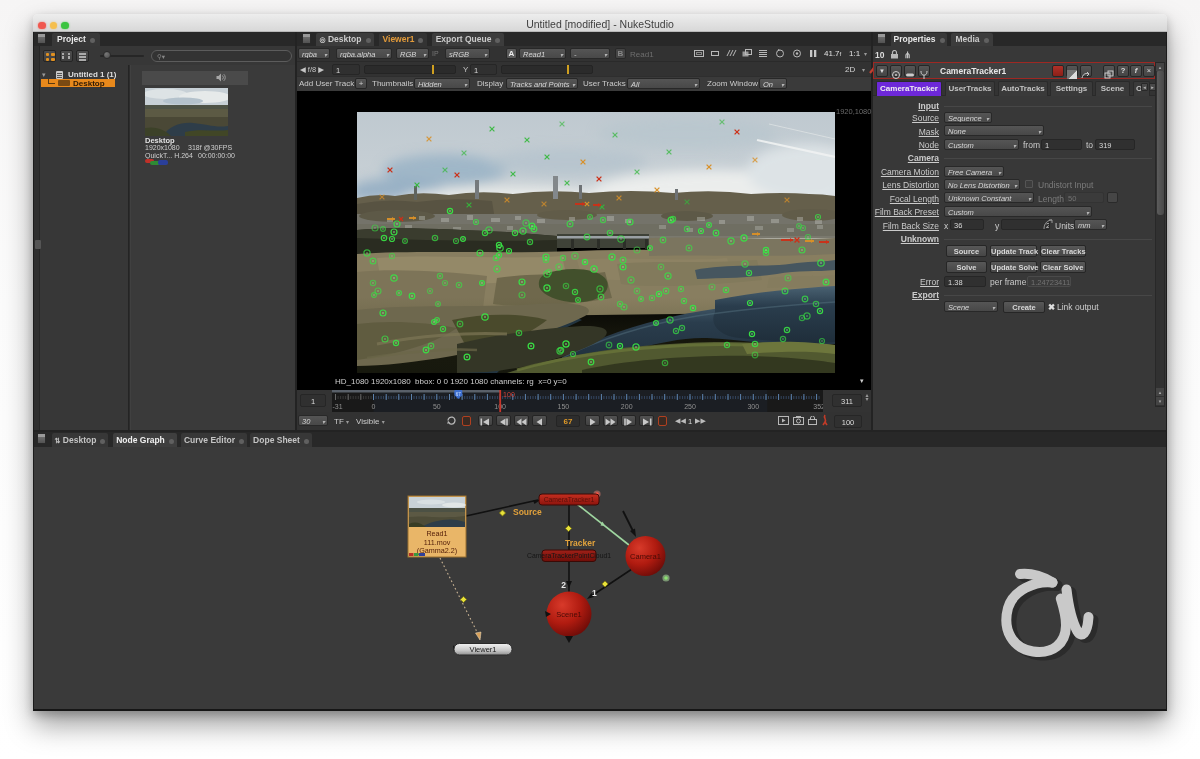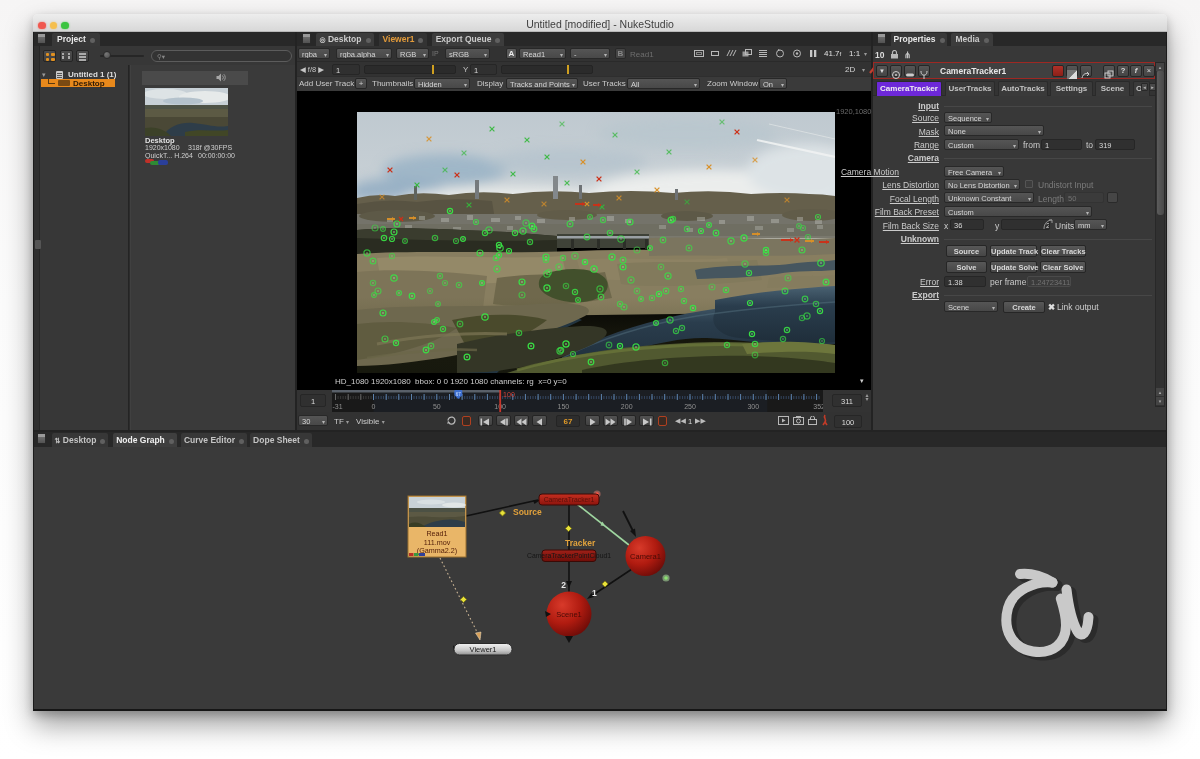--- a/index.html
+++ b/index.html
@@ -15,21 +15,21 @@
 .tl{position:absolute;width:7.5px;height:7.5px;border-radius:50%;top:21.5px;}
 .dark{position:absolute;left:33px;top:32px;width:1134px;height:679px;background:#383838;
  border-left:1px solid #1c1c1c;border-right:1px solid #1c1c1c;border-bottom:2px solid #161616;}
 .strip{position:absolute;background:#282828;}
 .tab{position:absolute;height:13px;top:33px;background:#3c3c3c;border-radius:2px 2px 0 0;
  font-size:8.5px;color:#cbcbcb;text-align:center;line-height:13px;font-weight:bold;}
 .cdot{display:inline-block;width:5px;height:5px;border-radius:50%;background:#606060;margin-left:4px;vertical-align:-0.5px;}
 .picon{position:absolute;width:9px;height:11px;background:linear-gradient(#7a7a7a,#525252);border:1px solid #2a2a2a;border-radius:1px;}
 .picon:before{content:"";display:block;height:3px;background:#9a9a9a;}
 .dd{position:absolute;background:linear-gradient(#555,#484848);border:1px solid #282828;border-radius:2px;
- color:#d6d6d6;font-size:7.5px;line-height:9px;height:11px;padding:1px 10px 1px 3px;white-space:nowrap;overflow:hidden;}
+ color:#d6d6d6;font-size:7.5px;line-height:9px;height:11px;padding:1px 10px 1px 3px;white-space:nowrap;overflow:hidden;font-style:italic;}
 .dd .ar{position:absolute;right:2px;top:2px;color:#b5b5b5;font-size:6px;}
 .inp{position:absolute;background:#303030;border:1px solid #262626;border-radius:2px;color:#d8d8d8;
  font-size:7.5px;line-height:9px;height:11px;padding:1px 3px;white-space:nowrap;overflow:hidden;}
 .inpd{position:absolute;background:#3b3b3b;border:1px solid #333;border-radius:2px;color:#737373;
  font-size:7.5px;line-height:9px;height:11px;padding:1px 3px;white-space:nowrap;overflow:hidden;}
 .lbl{position:absolute;color:#cccccc;font-size:8.5px;white-space:nowrap;}
 .lblr{position:absolute;color:#cccccc;font-size:8.5px;text-align:right;white-space:nowrap;text-decoration:underline;}
 .dim{color:#7b7b7b;}
 .btn{position:absolute;background:linear-gradient(#585858,#464646);border:1px solid #262626;border-radius:2px;
  color:#d8d8d8;font-size:7.5px;text-align:center;height:12px;line-height:11px;white-space:nowrap;}
@@ -1056,29 +1056,29 @@
 <div class="abs" style="left:1156.5px;top:70px;width:7px;height:145px;background:linear-gradient(90deg,#5c5c5c,#484848);border-radius:3px;"></div>
 <div class="abs" style="left:1156px;top:63px;width:8px;height:8px;background:#444;color:#aaa;font-size:5px;text-align:center;line-height:8px;">▴</div>
 <div class="abs" style="left:1156px;top:388px;width:8px;height:8px;background:#444;color:#aaa;font-size:5px;text-align:center;line-height:8px;">▴</div>
 <div class="abs" style="left:1156px;top:397px;width:8px;height:8px;background:#444;color:#aaa;font-size:5px;text-align:center;line-height:8px;">▾</div>
 <div class="lblr" style="left:820px;top:101px;width:119px;font-weight:bold;color:#cbcbcb;">Input</div>
 <div class="hr" style="left:944px;top:106px;width:208px;"></div>
 <div class="lblr" style="left:820px;top:113px;width:119px;font-weight:normal;color:#cbcbcb;">Source</div>
 <div class="dd" style="left:944px;top:111.5px;width:48px;">Sequence<span class="ar">▾</span></div>
 <div class="lblr" style="left:820px;top:126.5px;width:119px;font-weight:normal;color:#cbcbcb;">Mask</div>
 <div class="dd" style="left:944px;top:125px;width:100px;">None<span class="ar">▾</span></div>
-<div class="lblr" style="left:820px;top:140px;width:119px;font-weight:normal;color:#cbcbcb;">Range</div>
+<div class="lblr" style="left:820px;top:140px;width:119px;font-weight:normal;color:#cbcbcb;">Node</div>
 <div class="dd" style="left:944px;top:138.5px;width:75px;">Custom<span class="ar">▾</span></div>
 <div class="lbl" style="left:1023px;top:140px;">from</div>
 <div class="inp" style="left:1041px;top:138.5px;width:41px;">1</div>
 <div class="lbl" style="left:1086px;top:140px;">to</div>
 <div class="inp" style="left:1095px;top:138.5px;width:40px;">319</div>
 <div class="lblr" style="left:820px;top:153px;width:119px;font-weight:bold;color:#cbcbcb;">Camera</div>
 <div class="hr" style="left:944px;top:158px;width:208px;"></div>
-<div class="lblr" style="left:780px;top:167px;width:119px;font-weight:normal;color:#cbcbcb;">Camera Motion</div>
+<div class="lblr" style="left:820px;top:167px;width:119px;font-weight:normal;color:#cbcbcb;">Camera Motion</div>
 <div class="dd" style="left:944px;top:165.5px;width:60px;">Free Camera<span class="ar">▾</span></div>
 <div class="lblr" style="left:820px;top:180px;width:119px;font-weight:normal;color:#cbcbcb;">Lens Distortion</div>
 <div class="dd" style="left:944px;top:178.5px;width:76px;">No Lens Distortion<span class="ar">▾</span></div>
 <div class="abs" style="left:1025px;top:180px;width:8px;height:8px;background:#3d3d3d;border:1px solid #555;border-radius:1px;"></div>
 <div class="lbl dim" style="left:1038px;top:180px;">Undistort Input</div>
 <div class="lblr" style="left:820px;top:193.5px;width:119px;font-weight:normal;color:#cbcbcb;">Focal Length</div>
 <div class="dd" style="left:944px;top:192px;width:90px;">Unknown Constant<span class="ar">▾</span></div>
 <div class="lbl dim" style="left:1038px;top:193.5px;">Length</div>
 <div class="inpd" style="left:1064px;top:192px;width:40px;">50</div>
 <div class="abs" style="left:1107px;top:192px;width:11px;height:11px;background:#464646;border:1px solid #2a2a2a;border-radius:2px;"></div>

